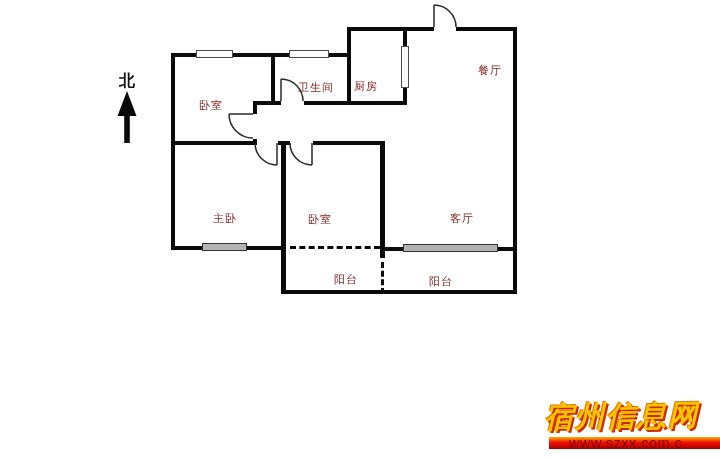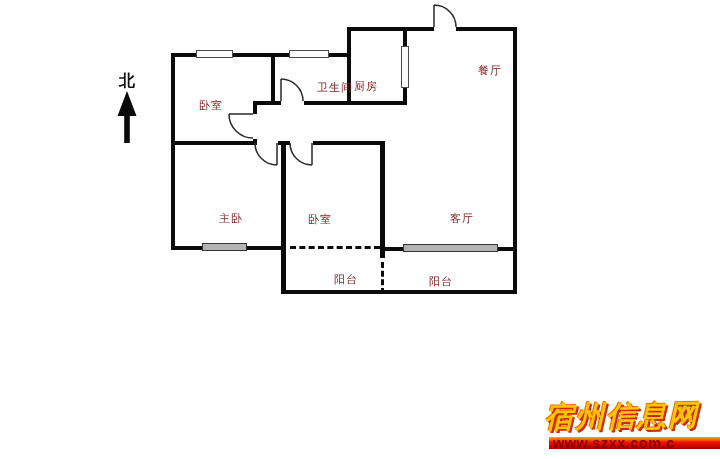--- a/index.html
+++ b/index.html
@@ -27,22 +27,22 @@
     color:#ffc400;white-space:nowrap;
     text-shadow:2px 2px 0 #cc2a00, -1px -1px 0 #ee7700, 1px 1px 0 #ff8800;
     transform:rotate(-1deg);
   }
   .wm-bar{
     position:absolute;left:549px;top:437px;width:171px;height:12px;
     background:linear-gradient(180deg,#ffae00 0%,#ee1100 45%,#a80000 100%);
     overflow:hidden;
   }
   .wm-url{
-    display:block;font-size:14.5px;font-weight:bold;color:#8b0000;
-    line-height:12px;letter-spacing:0.5px;white-space:nowrap;padding-left:4px;
+    display:block;font-size:14.5px;font-weight:normal;color:#8b0000;
+    line-height:12px;letter-spacing:0.5px;white-space:nowrap;padding-left:20px;
   }
 </style>
 </head>
 <body>
 
 <div class="stage">
 
   <div class="wall" style="left:171px;top:53px;width:4px;height:197px;"></div>
 
   <div class="wall" style="left:171px;top:53px;width:180px;height:4px;"></div>
@@ -111,24 +111,24 @@
         <path d="M312,143 L312,165"></path>
         <path d="M290,143 A22,22 0 0 0 312,165"></path>
       </g>
     </g>
     <polygon fill="#0a0a0a" points="127,91 136.5,116 129.8,116 129.8,143 124.2,143 124.2,116 117.5,116"></polygon>
   </svg>
 
   <span class="compass-label" style="left:127px;top:81px;">北</span>
 
   <span class="room-label" style="left:211px;top:105px;">卧室</span>
-  <span class="room-label" style="left:335px;top:87px;">卫生间</span>
+  <span class="room-label" style="left:316px;top:87px;">卫生间</span>
   <span class="room-label" style="left:366px;top:86px;">厨房</span>
   <span class="room-label" style="left:490px;top:70px;">餐厅</span>
-  <span class="room-label" style="left:231px;top:218px;">主卧</span>
+  <span class="room-label" style="left:225px;top:218px;">主卧</span>
   <span class="room-label" style="left:320px;top:219px;">卧室</span>
   <span class="room-label" style="left:462px;top:218px;">客厅</span>
   <span class="room-label" style="left:346px;top:279px;">阳台</span>
   <span class="room-label" style="left:441px;top:281px;">阳台</span>
 
   <div class="wm-title">宿州信息网</div>
   <div class="wm-bar">
     <span class="wm-url">www.szxx.com.c</span>
   </div>
 

